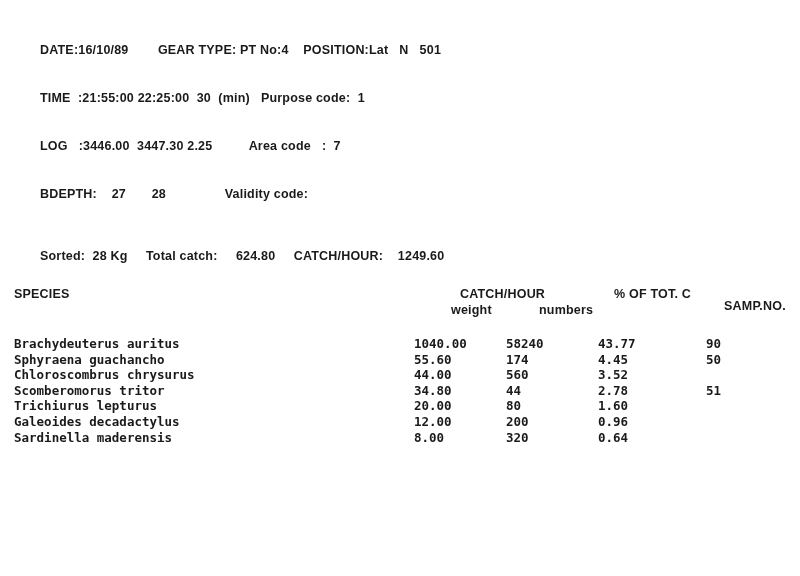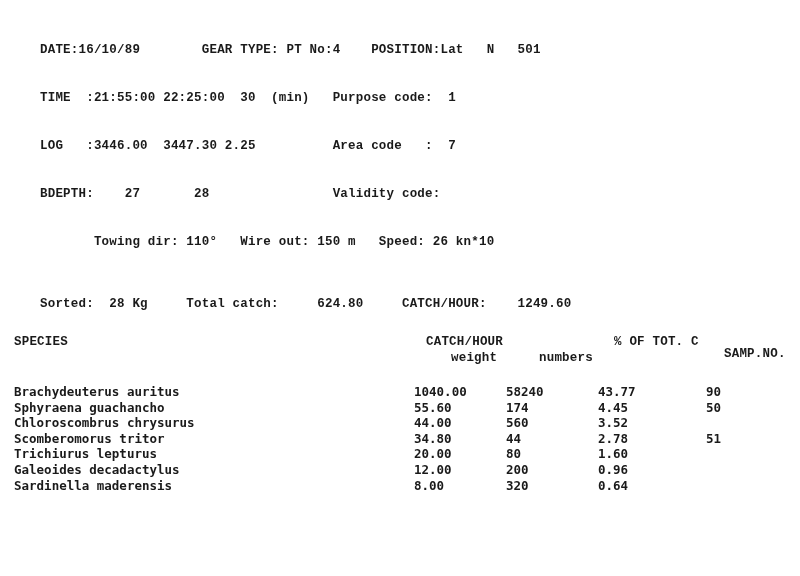--- a/index.html
+++ b/index.html
@@ -15,21 +15,21 @@
     color: #1a1a1a;
   }
   .page {
     position: relative;
     width: 800px;
     height: 576px;
     box-sizing: border-box;
     padding: 8px 10px 0 10px;
   }
   .mono {
-    font-family: Liberation Mono, monospace;
+    font-family: Liberation Sans, sans-serif;
     font-weight: bold;
     font-size: 12.5px;
     line-height: 16px;
     white-space: pre;
     letter-spacing: 0.2px;
   }
   
   .header {
     margin-left: 30px;
     margin-top: 2px;
@@ -65,21 +65,21 @@
     vertical-align: top;
   }
   .col-species { width: 400px; }
   .col-weight  { width: 92px;  text-align: right; }
   .col-numbers { width: 92px;  text-align: right; }
   .col-pct     { width: 108px; text-align: right; }
   .col-samp    { width: 80px;  text-align: right; }
 
   .catch-hour-hdr {
     position: absolute;
-    left: 412px;
+    left: 446px;
     top: 0px;
   }
   .pct-hdr {
     position: absolute;
     left: 600px;
     top: 0px;
   }
   .samp-hdr {
     position: absolute;
     left: 710px;
@@ -102,21 +102,20 @@
 </head>
 <body>
 
 <div class="page">
 
   <div class="header mono">
     <span class="hline">DATE:16/10/89        GEAR TYPE: PT No:4    POSITION:Lat   N   501</span>
     <span class="hline">TIME  :21:55:00 22:25:00  30  (min)   Purpose code:  1</span>
     <span class="hline">LOG   :3446.00  3447.30 2.25          Area code   :  7</span>
     <span class="hline">BDEPTH:    27       28                Validity code:</span>
-    <span class="hline">       Towing dir: 110°   Wire out: 150 m   Speed: 26 kn*10</span>
   </div>
 
   <div class="summary mono">Sorted:  28 Kg     Total catch:     624.80     CATCH/HOUR:    1249.60</div>
 
   <div class="species-block">
 
     <div class="mono">SPECIES</div>
 
     <div class="mono catch-hour-hdr">CATCH/HOUR</div>
     <div class="mono pct-hdr">% OF TOT. C</div>

